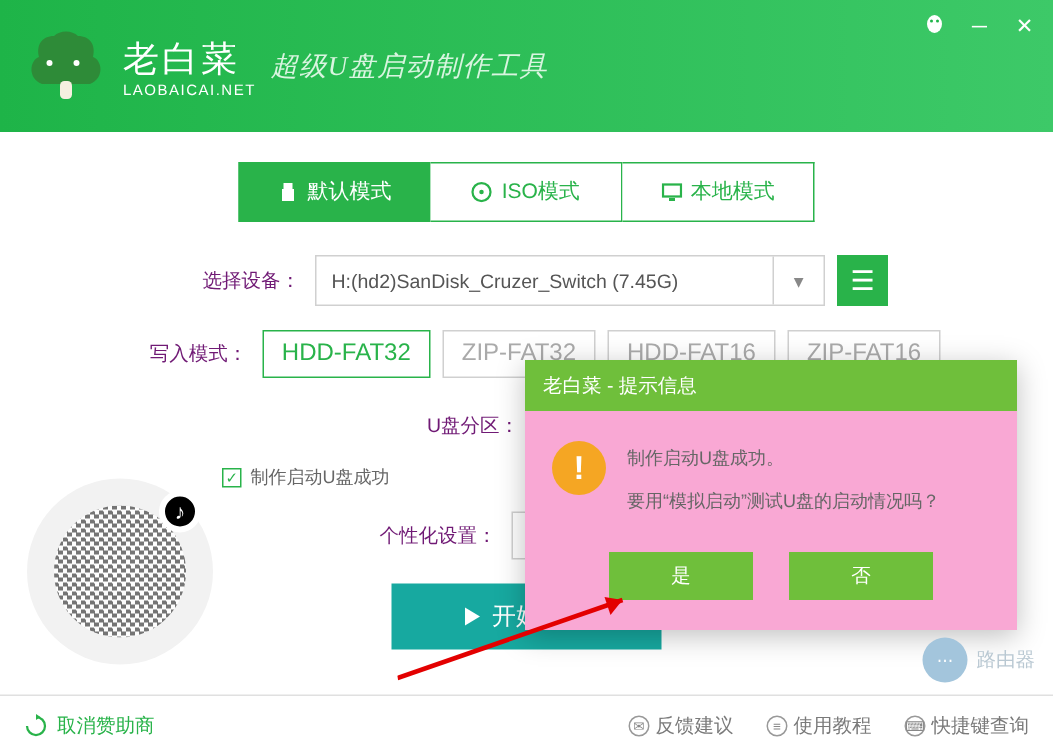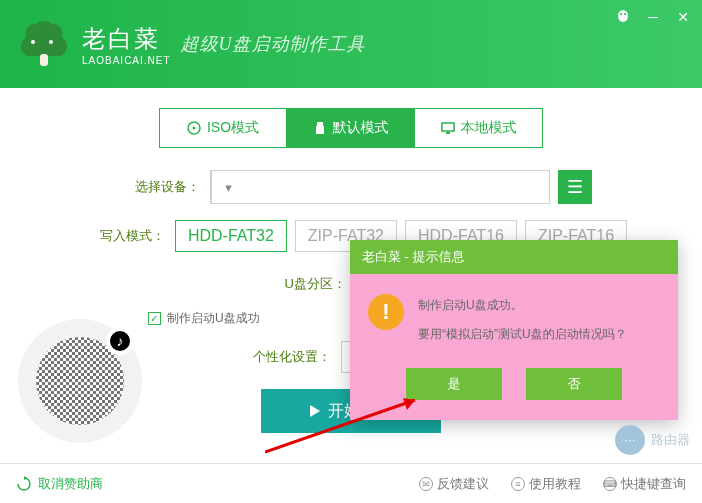--- a/index.html
+++ b/index.html
@@ -30,21 +30,21 @@
   border: 1px solid #29b34a;
   display: flex; align-items: center; justify-content: center;
   gap: 6px; font-size: 14px; cursor: pointer;
   color: #29b34a; background: #fff;
 }
 .tab.active { background: #29b34a; color: #fff; }
 .tab + .tab { border-left: none; }
 .tab-icon { width: 14px; height: 14px; }
 
 .row { display: flex; align-items: center; margin-bottom: 16px; justify-content: center; }
-.row-label { width: 90px; text-align: right; color: #4d7c0f; font-size: 13px; margin-right: 10px; }
+.row-label { width: 90px; text-align: right; color: #701a75; font-size: 13px; margin-right: 10px; }
 .row-content { display: flex; gap: 8px; align-items: center; }
 
 .device-select {
   width: 340px; height: 34px; border: 1px solid #d0d0d0;
   display: flex; align-items: center;
   font-size: 13px; color: #555;
 }
 .device-select .value { flex: 1; padding: 0 10px; }
 .device-select .arrow { width: 34px; height: 100%; border-left: 1px solid #d0d0d0; display: flex; align-items: center; justify-content: center; color: #888; }
 .menu-btn { width: 34px; height: 34px; background: #29b34a; display: flex; align-items: center; justify-content: center; cursor: pointer; }
@@ -144,47 +144,48 @@
         </svg>
     </div>
     <div class="win-btn">─</div>
     <div class="win-btn">✕</div>
   </div>
 </div>
 
 <div class="main">
 
   <div class="tabs">
+    <div class="tab active">
+      <svg class="tab-icon" viewBox="0 0 14 14">
+          <rect x="4" y="1" width="6" height="4" fill="#fff"></rect>
+          <rect x="3" y="5" width="8" height="8" fill="#fff"></rect>
+        </svg>
+      <span>默认模式</span>
+    </div>
     <div class="tab">
       <svg class="tab-icon" viewBox="0 0 14 14">
           <circle cx="7" cy="7" r="6" fill="none" stroke="#29b34a" stroke-width="1.5"></circle>
           <circle cx="7" cy="7" r="1.5" fill="#29b34a"></circle>
         </svg>
       <span>ISO模式</span>
     </div>
-    <div class="tab active">
-      <svg class="tab-icon" viewBox="0 0 14 14">
-          <rect x="4" y="1" width="6" height="4" fill="#fff"></rect>
-          <rect x="3" y="5" width="8" height="8" fill="#fff"></rect>
-        </svg>
-      <span>默认模式</span>
-    </div>
     <div class="tab">
       <svg class="tab-icon" viewBox="0 0 14 14">
           <rect x="1" y="2" width="12" height="8" fill="none" stroke="#29b34a" stroke-width="1.5"></rect>
           <rect x="5" y="11" width="4" height="2" fill="#29b34a"></rect>
         </svg>
       <span>本地模式</span>
     </div>
   </div>
 
   <div class="row">
     <div class="row-label">选择设备：</div>
     <div class="row-content">
       <div class="device-select">
+        <div class="value">H:(hd2)SanDisk_Cruzer_Switch (7.45G)</div>
         <div class="arrow">▾</div>
       </div>
       <div class="menu-btn">
         <span class="bars">☰</span>
       </div>
     </div>
   </div>
 
   <div class="row">
     <div class="row-label">写入模式：</div>

